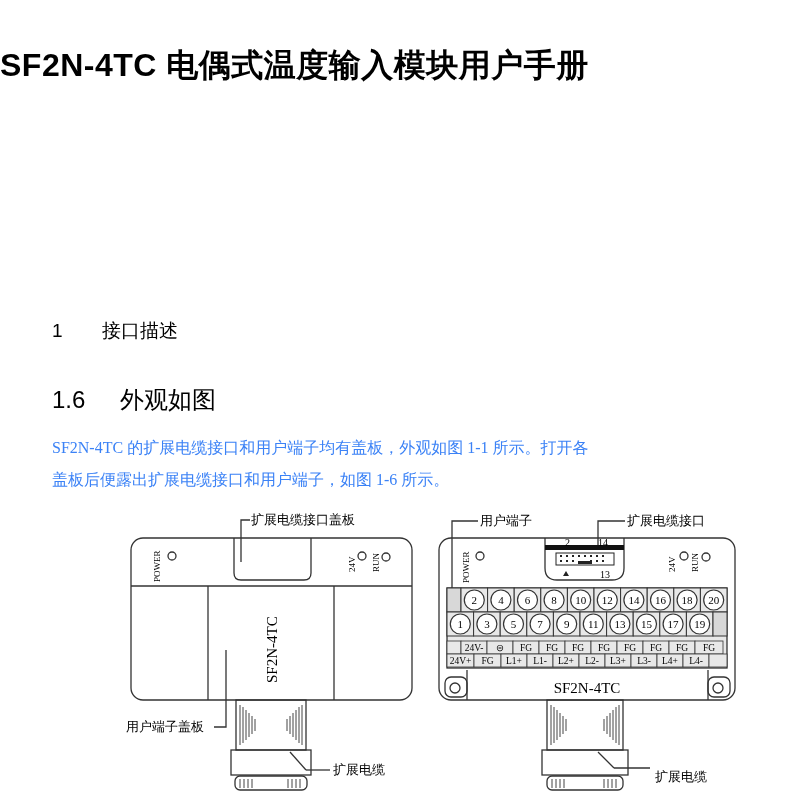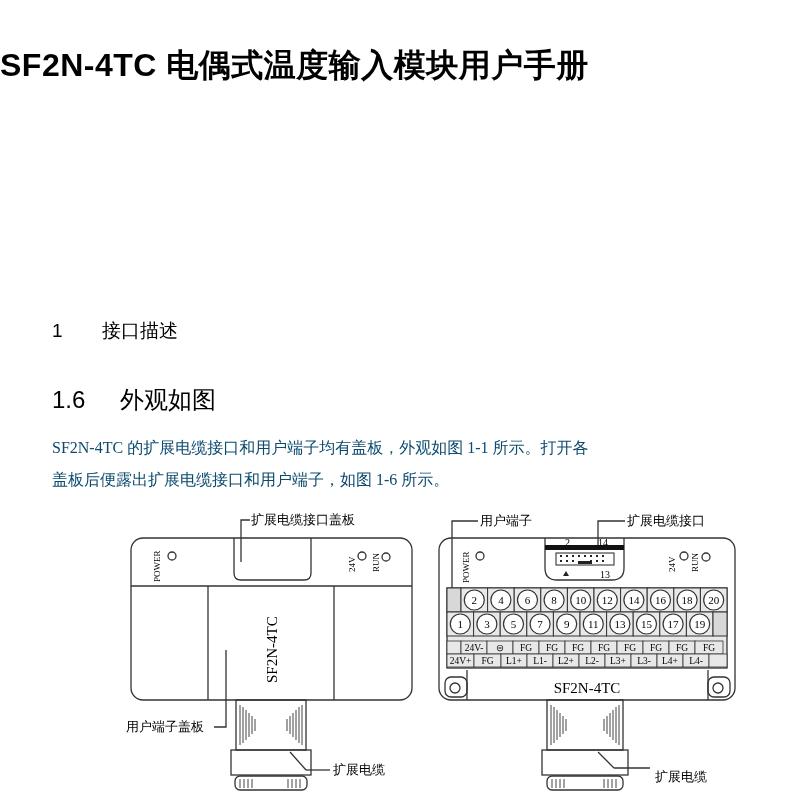--- a/index.html
+++ b/index.html
@@ -4,21 +4,21 @@
 <style>
   html, body { margin:0; padding:0; background:#ffffff; }
   body { width:800px; height:800px; position:relative; overflow:hidden; color:#000; }
   .title { position:absolute; left:0; width:800px; top:44px; text-align:left;
     font-family:"Liberation Sans", sans-serif; font-weight:bold; font-size:32px; letter-spacing:0.5px; }
   .h1 { position:absolute; left:52px; top:318px; font-family:"Liberation Sans", sans-serif; font-size:19px; }
   .h1 .num { display:inline-block; width:50px; }
   .h2 { position:absolute; left:52px; top:384px; font-family:"Liberation Sans", sans-serif; font-size:24px; }
   .h2 .num { display:inline-block; width:68px; }
   .para { position:absolute; left:52px; top:432px; width:710px;
-    font-family:"Liberation Serif", serif; font-size:16px; line-height:32px; color:#0c4a6e; }
+    font-family:"Liberation Serif", serif; font-size:16px; line-height:32px; color:#3b82f6; }
   .para p { margin:0; }
   svg text { font-family:"Liberation Serif", serif; }
   .fig { position:absolute; left:0; top:500px; }
 </style>
 </head>
 <body>
 
 <div class="title">SF2N-4TC 电偶式温度输入模块用户手册</div>
 
 <div class="h1">

